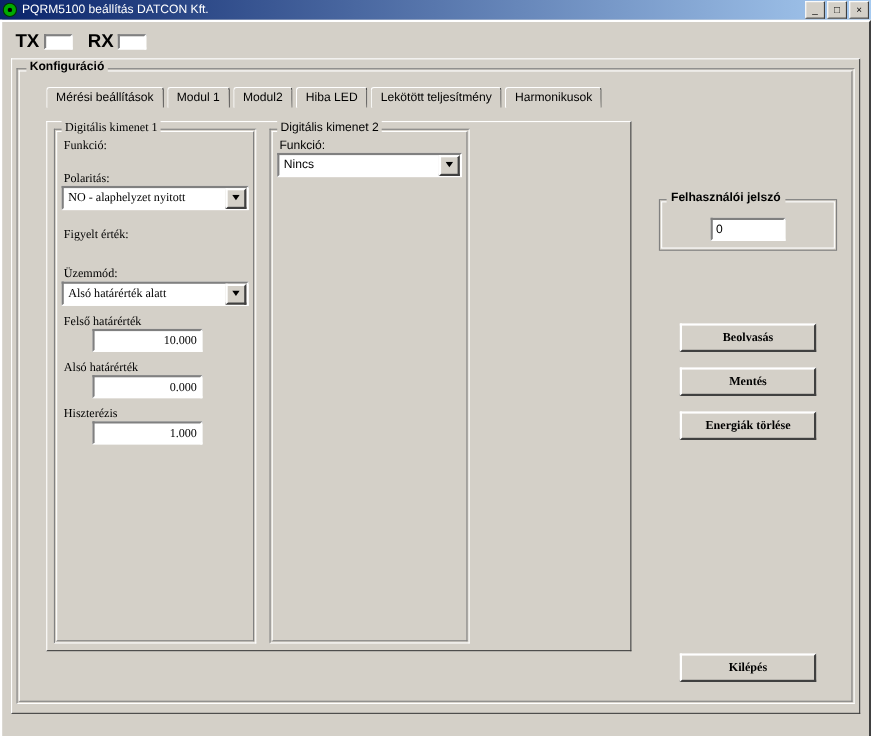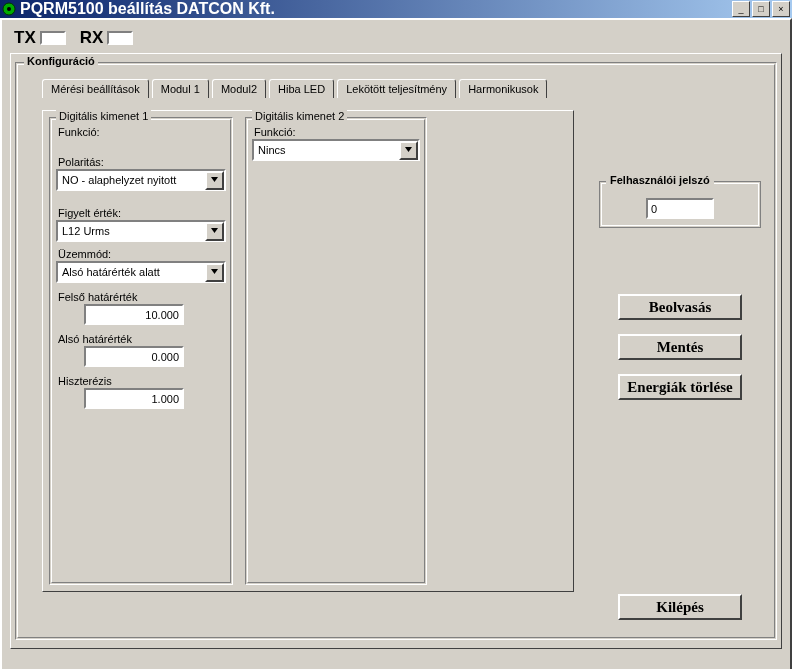--- a/index.html
+++ b/index.html
@@ -14,21 +14,21 @@
 .titlebar {
   background: linear-gradient(to right, #0a246a, #a6caf0);
   height: 18px; display:flex; align-items:center;
   padding: 0 2px; color:#fff;
 }
 .titlebar .icon {
   width:14px; height:14px; margin-right:4px; display:inline-flex;
   align-items:center; justify-content:center;
 }
 .titlebar .icon svg { width:14px; height:14px; }
-.titlebar .title-txt { flex:1; font-weight:bold; font-size:16px; letter-spacing:0;}
+.titlebar .title-txt { flex:1; font-weight:normal; font-size:11px; letter-spacing:0;}
 .tbtn { width:16px; height:14px; border:1px solid #000; margin-left:2px;
   display:inline-flex; align-items:center; justify-content:center;
   border-top-color:#fff; border-left-color:#fff; border-right-color:#404040; border-bottom-color:#404040;
   background:#d4d0c8; color:#000; font-size:9px; font-family: Arial;}
 .body {
   border:2px solid; border-top-color:#fff; border-left-color:#fff;
   border-right-color:#404040; border-bottom-color:#404040;
   padding: 4px 8px 8px 8px;
   height: 639px;
   position:relative;
@@ -87,21 +87,21 @@
   height:17px; width:90px;
   border:2px solid; border-top-color:#808080; border-left-color:#808080; border-right-color:#fff; border-bottom-color:#fff;
   background:#fff; text-align:right; padding:0 3px; font-size:11px;
   margin-left:28px;
   display:flex; align-items:center; justify-content:flex-end;
 }
 .num-left { text-align:left; justify-content:flex-start; margin-left:0; width:58px;}
 .btn3d {
   height:22px; width:120px;
   border:2px solid; border-top-color:#fff; border-left-color:#fff; border-right-color:#404040; border-bottom-color:#404040;
-  background:#d4d0c8; font-weight:bold; font-size:15px; font-family:Tahoma;
+  background:#d4d0c8; font-weight:bold; font-size:11px; font-family:Tahoma;
   display:flex; align-items:center; justify-content:center;
   margin-bottom:14px;
 }
 .right-pan { position:absolute; right:16px; top:118px; width:160px; display:flex; flex-direction:column; align-items:center;}
 .pw-field { border:1px solid #808080; position:relative; padding:16px 10px 8px 10px; width:140px; display:flex; justify-content:center;}
 .pw-field::after{content:"";position:absolute;inset:1px;border:1px solid #fff;pointer-events:none;}
 .pw-field .flegend{position:absolute; top:-8px; left:6px; background:#d4d0c8; padding:0 4px; font-weight:bold;z-index:2;}
 </style>
 </head>
 <body>
@@ -134,46 +134,38 @@
       <div class="inner-tabs">
         <span class="tab">Mérési beállítások</span>
         <span class="tab active">Modul 1</span>
         <span class="tab">Modul2</span>
         <span class="tab">Hiba LED</span>
         <span class="tab">Lekötött teljesítmény</span>
         <span class="tab">Harmonikusok</span>
       </div>
       <div class="inner-content">
 
-        <div class="fieldset col1" style="height:454px;">
+        <div class="fieldset col1" style="height:454px;font-family:Liberation Serif, serif;">
           <span class="flegend">Digitális kimenet 1</span>
 
           <label class="small">Funkció:</label>
 
           <label class="small" style="margin-top:18px">Polaritás:</label>
           <div class="combo">
             <span class="cval">NO - alaphelyzet nyitott</span>
             <span class="cbtn">
                 <svg viewBox="0 0 7 6">
                   <polygon points="0,0 7,0 3.5,5" fill="#000"></polygon>
                 </svg>
               </span>
           </div>
 
           <label class="small" style="margin-top:16px">Figyelt érték:</label>
-          <div class="combo">
-            <span class="cval">L12 Urms</span>
-            <span class="cbtn">
-                <svg viewBox="0 0 7 6">
-                  <polygon points="0,0 7,0 3.5,5" fill="#000"></polygon>
-                </svg>
-              </span>
-          </div>
-
-          <label class="small" style="margin-top:6px">Üzemmód:</label>
+
+          <label class="small" style="margin-top:24px">Üzemmód:</label>
           <div class="combo">
             <span class="cval">Alsó határérték alatt</span>
             <span class="cbtn">
                 <svg viewBox="0 0 7 6">
                   <polygon points="0,0 7,0 3.5,5" fill="#000"></polygon>
                 </svg>
               </span>
           </div>
 
           <label class="small" style="margin-top:8px">Felső határérték</label>

